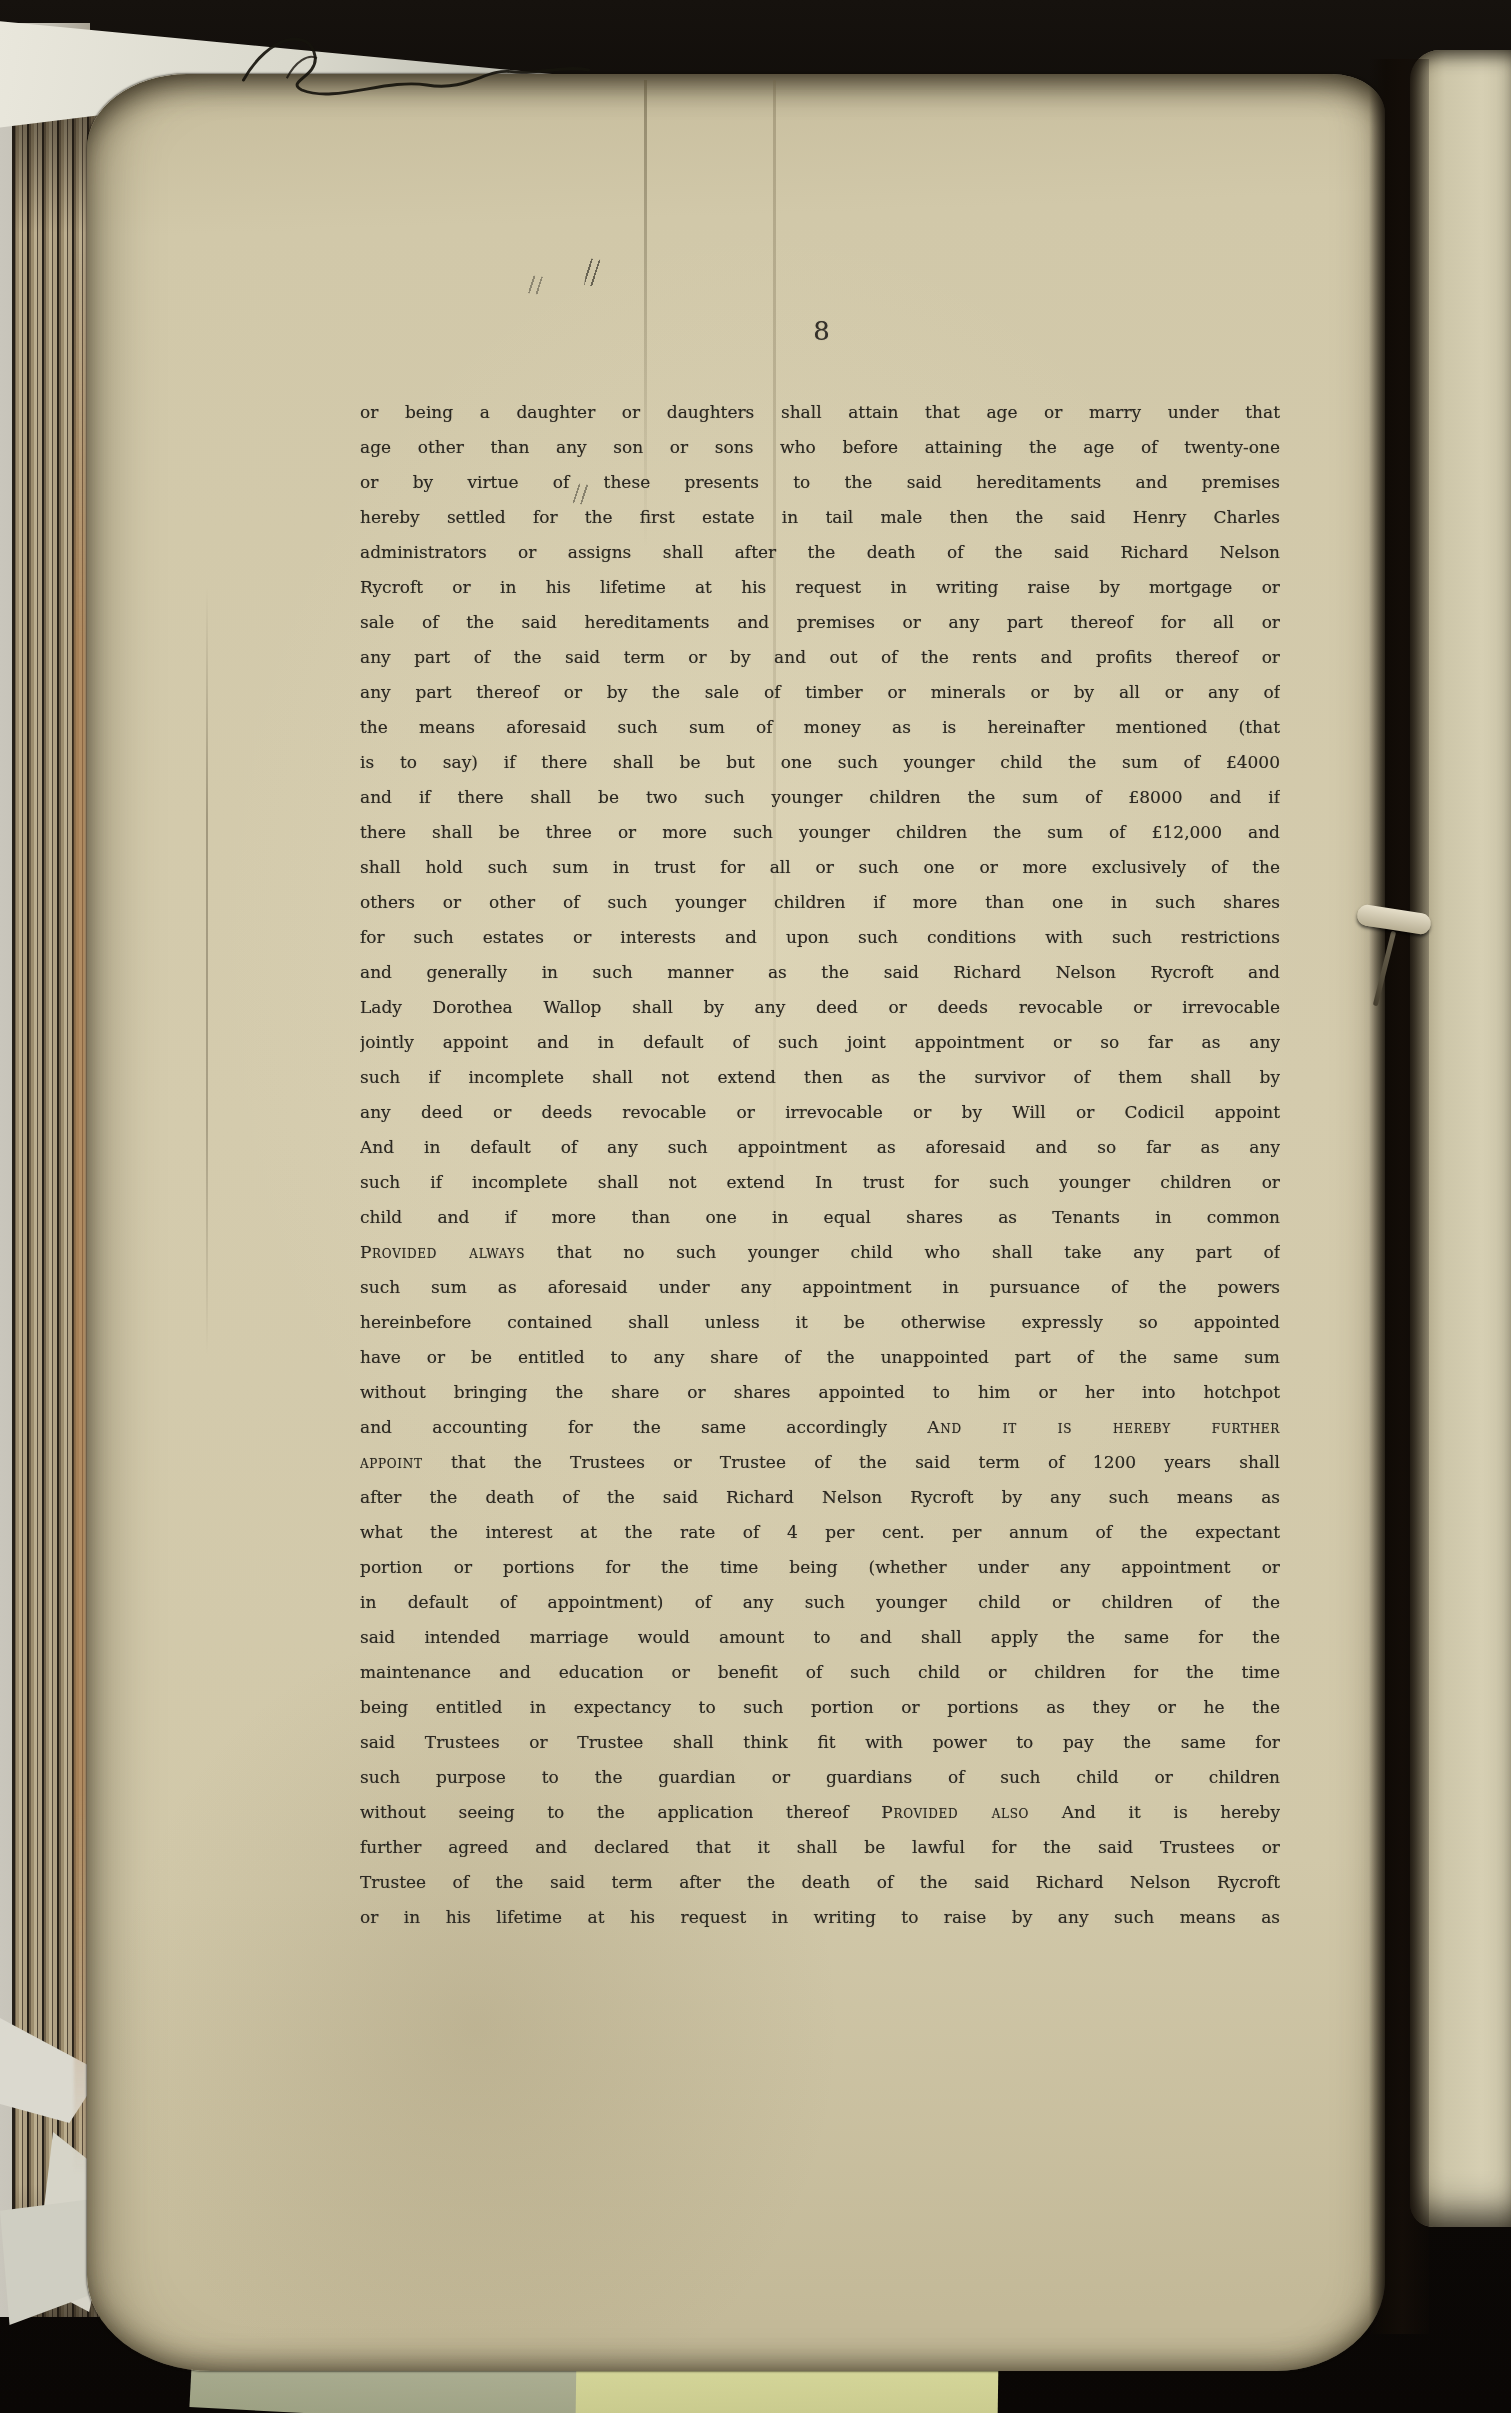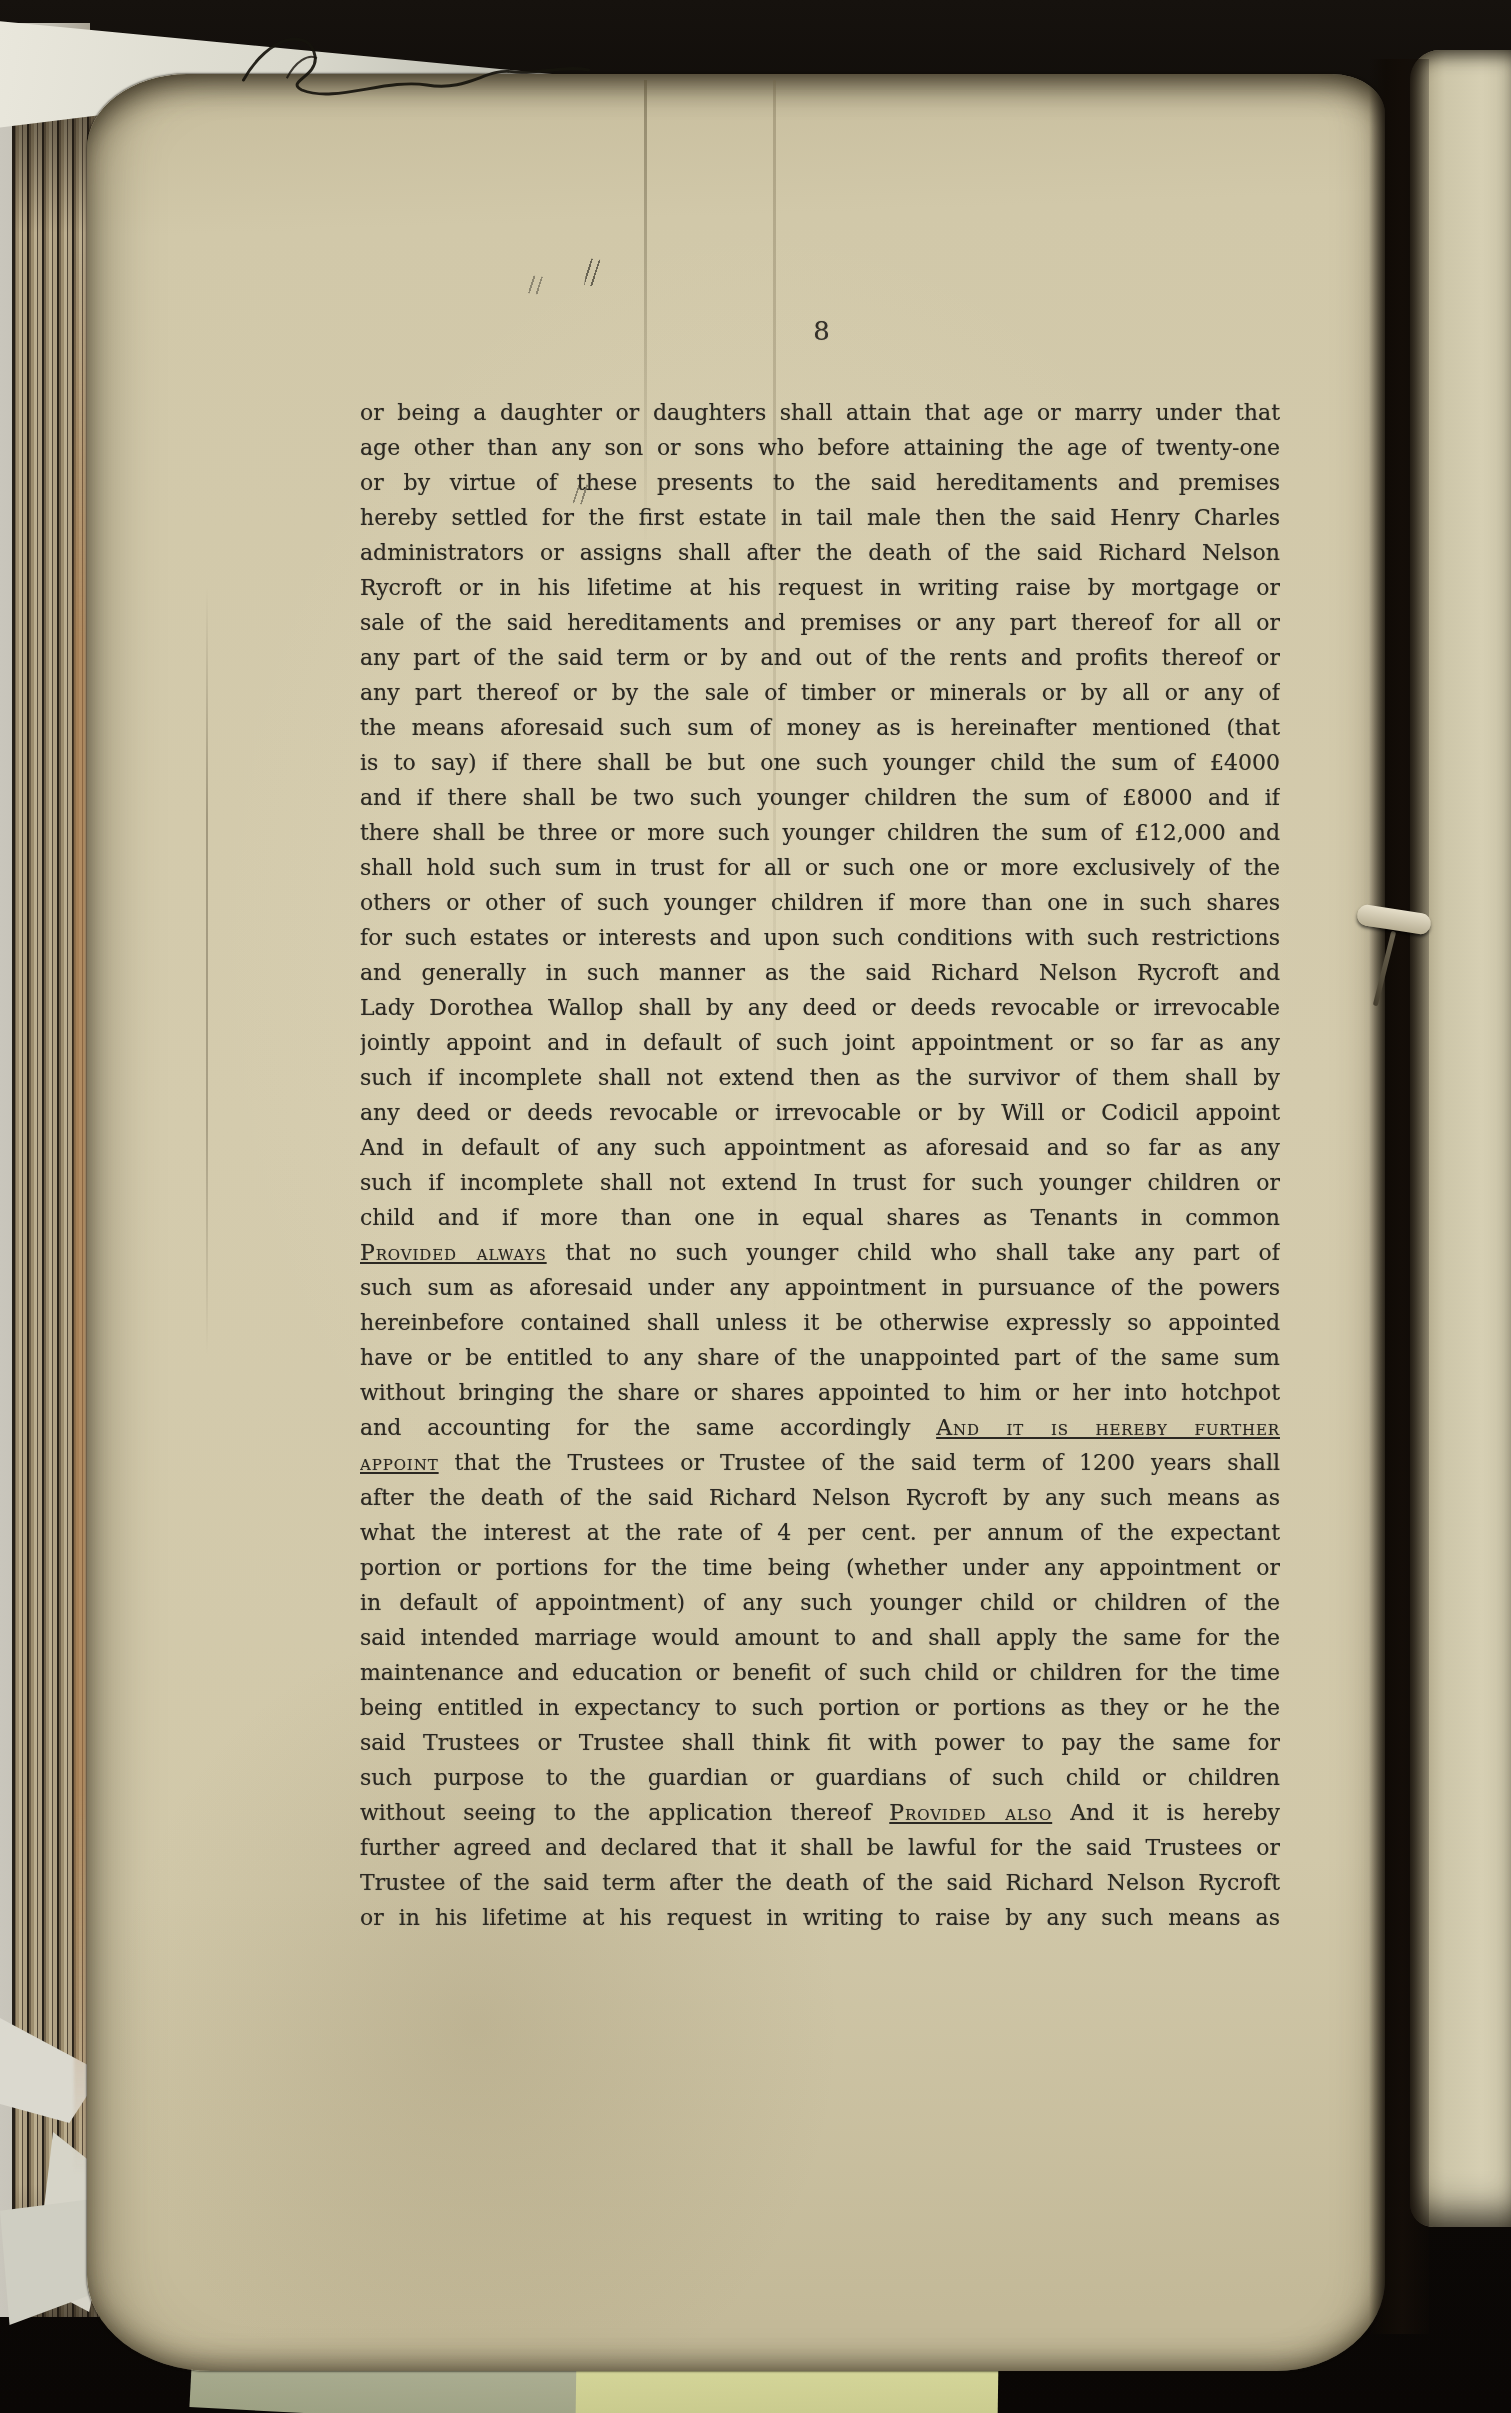--- a/index.html
+++ b/index.html
@@ -123,30 +123,30 @@
   
   .page-number{
     position:absolute;left:788px;top:316px;width:67px;
     font-size:26px;color:#34302a;text-align:center;
     text-shadow:0 0 0.8px rgba(52,48,42,.5);
     z-index:6;
   }
   
   .text-block{
     position:absolute;left:360px;top:395px;width:920px;
-    color:#2b2822;font-size:22px;
+    color:#2b2822;font-size:17px;
     text-shadow:0 0 0.8px rgba(43,40,34,.45);
     z-index:6;
   }
   .tline{
     height:35px;line-height:35px;overflow:hidden;
     text-align:justify;text-align-last:justify;
     word-spacing:.08em;
   }
-  .smallcaps{font-variant:small-caps;letter-spacing:.04em;text-decoration:underline;}
+  .smallcaps{font-variant:small-caps;letter-spacing:.04em;}
 </style>
 </head>
 <body>
 
 <div class="stage">
 
   <div class="edge-strip"></div>
   <div class="edge-stack"></div>
   <div class="edge-stack-warm"></div>
 

